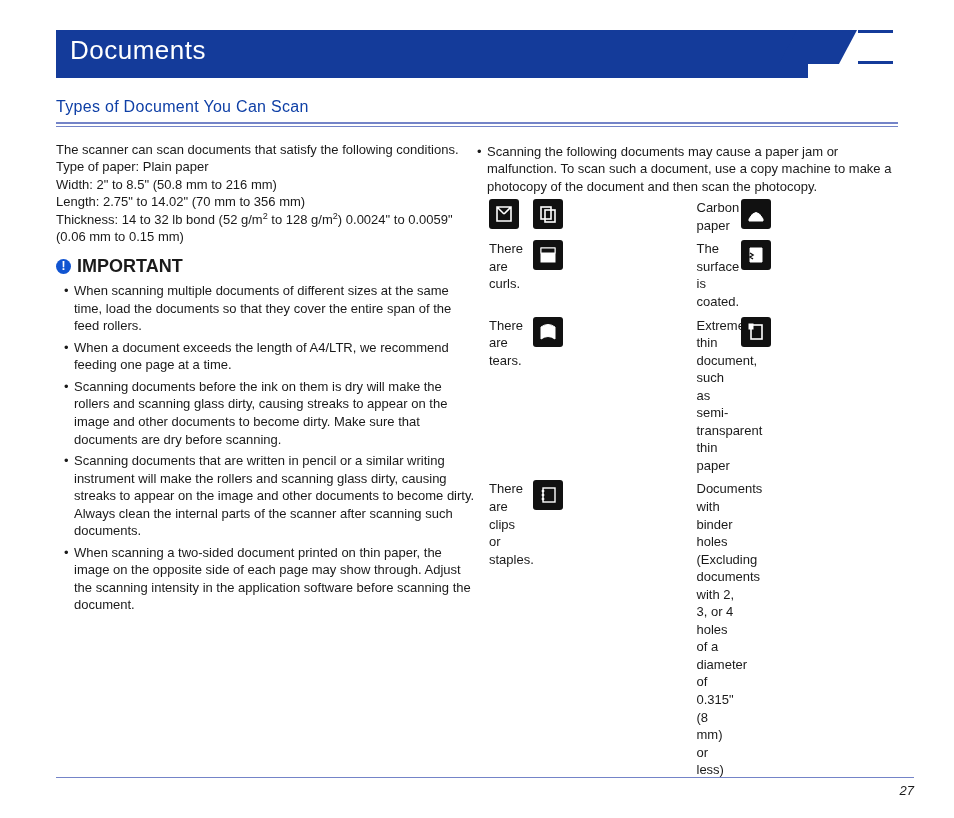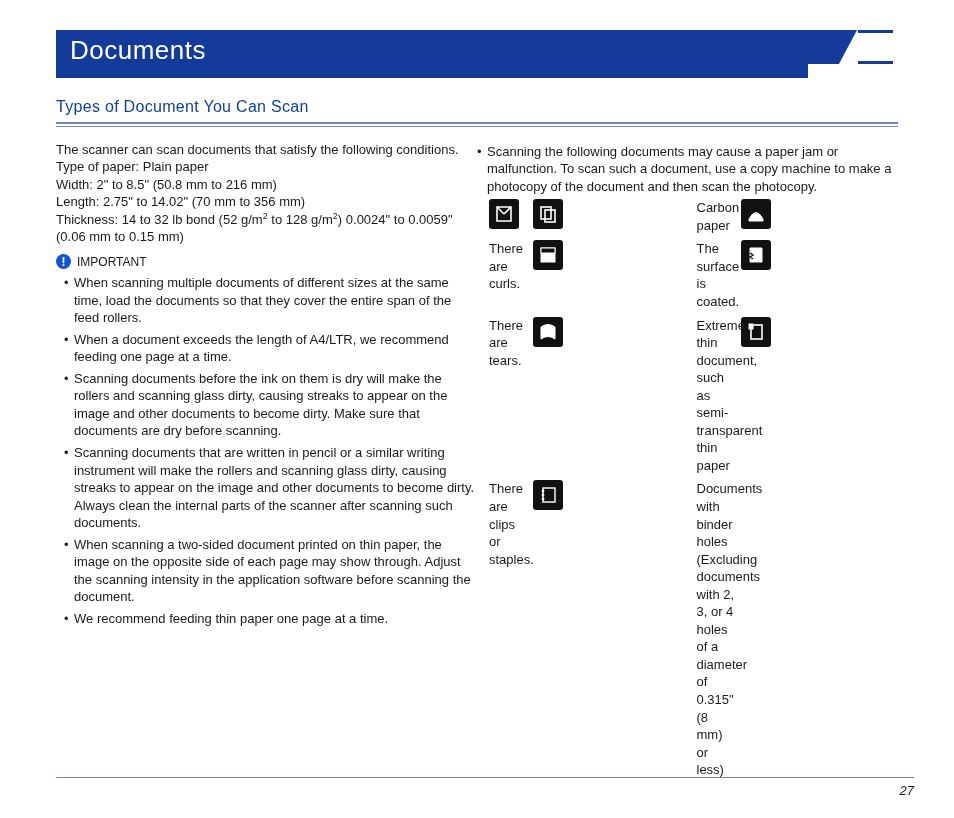--- a/index.html
+++ b/index.html
@@ -84,21 +84,21 @@
     gap:6px;
     margin:8px 0 4px 0;
   }
   .imp-icon{
     width:15px;height:15px;border-radius:50%;
     background:#1054d1;
     display:flex;align-items:center;justify-content:center;
     color:#fff;font-weight:900;font-size:12px;line-height:1;
     flex:0 0 auto;
   }
-  .imp-label{font-weight:400;font-size:12px;}
+  .imp-label{font-weight:700;font-size:18px;}
   ul.bullets{
     list-style:none;
     padding:0 0 0 8px;
     margin:2px 0 0 0;
   }
   ul.bullets>li{
     position:relative;
     padding-left:10px;
     margin:0 0 4px 0;
   }
@@ -166,21 +166,20 @@
         <div class="imp-icon">!</div>
         <div class="imp-label">IMPORTANT</div>
       </div>
 
       <ul class="bullets">
         <li>When scanning multiple documents of different sizes at the same time, load the documents so that they cover the entire span of the feed rollers.</li>
         <li>When a document exceeds the length of A4/LTR, we recommend feeding one page at a time.</li>
         <li>Scanning documents before the ink on them is dry will make the rollers and scanning glass dirty, causing streaks to appear on the image and other documents to become dirty. Make sure that documents are dry before scanning.</li>
         <li>Scanning documents that are written in pencil or a similar writing instrument will make the rollers and scanning glass dirty, causing streaks to appear on the image and other documents to become dirty. Always clean the internal parts of the scanner after scanning such documents.</li>
         <li>When scanning a two-sided document printed on thin paper, the image on the opposite side of each page may show through. Adjust the scanning intensity in the application software before scanning the document.</li>
-        <li>We recommend feeding thin paper one page at a time.</li>
       </ul>
     </div>
 
     <div class="col">
       <ul class="bullets" style="padding-left:0">
         <li>Scanning the following documents may cause a paper jam or malfunction. To scan such a document, use a copy machine to make a photocopy of the document and then scan the photocopy.</li>
       </ul>
 
       <div class="warn-grid">
 

